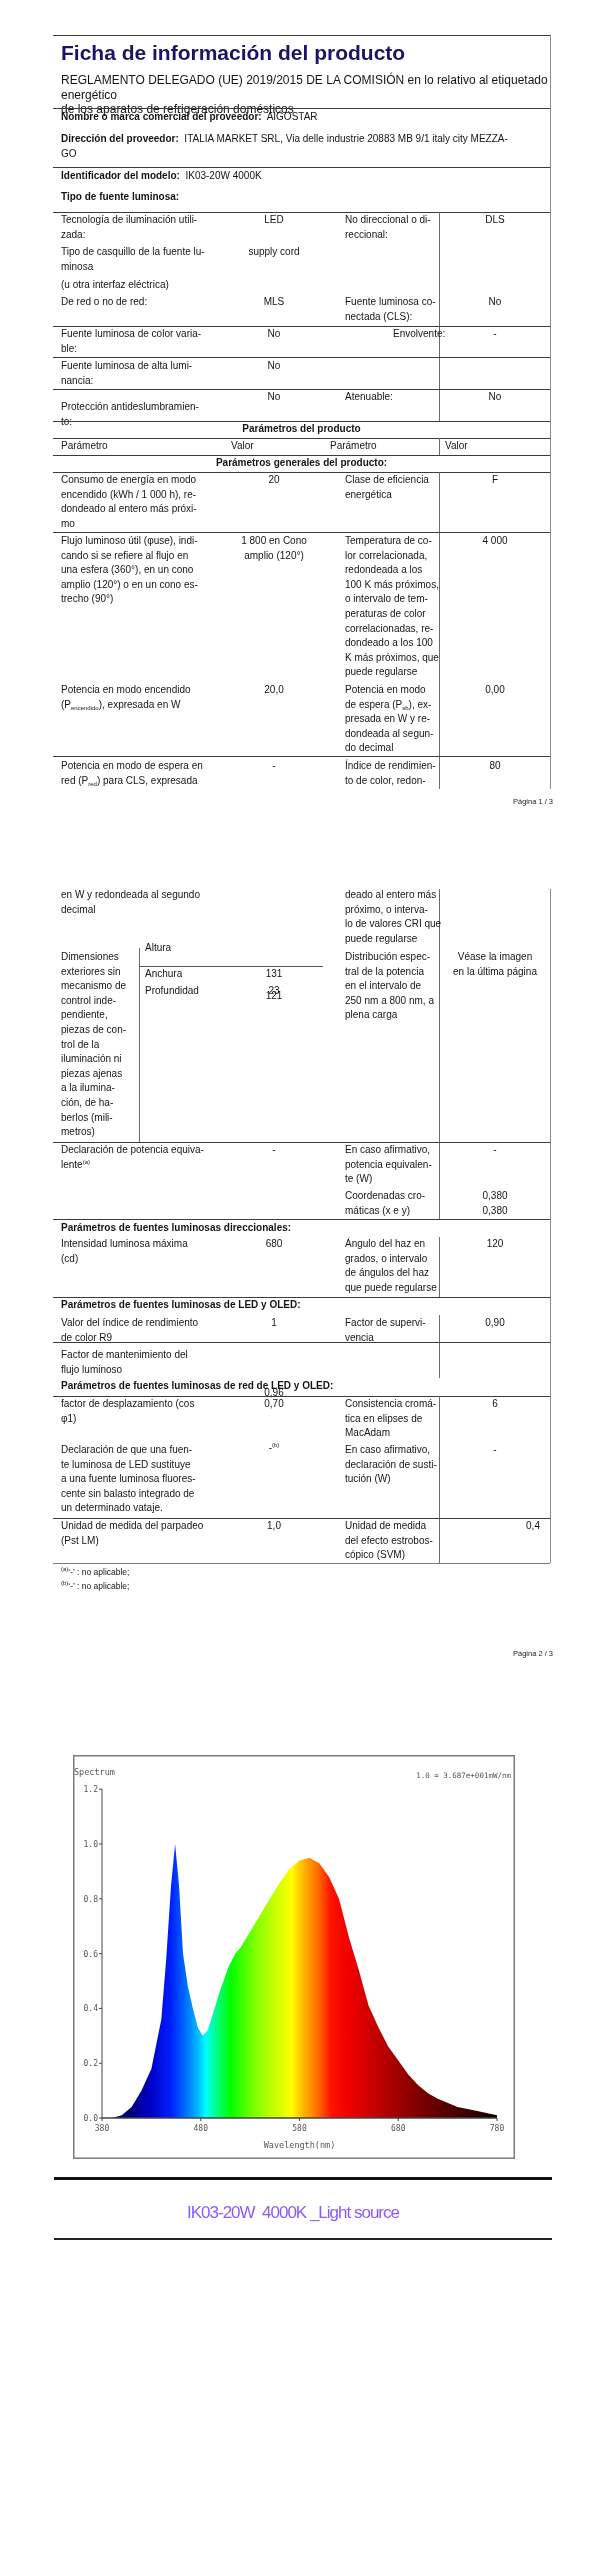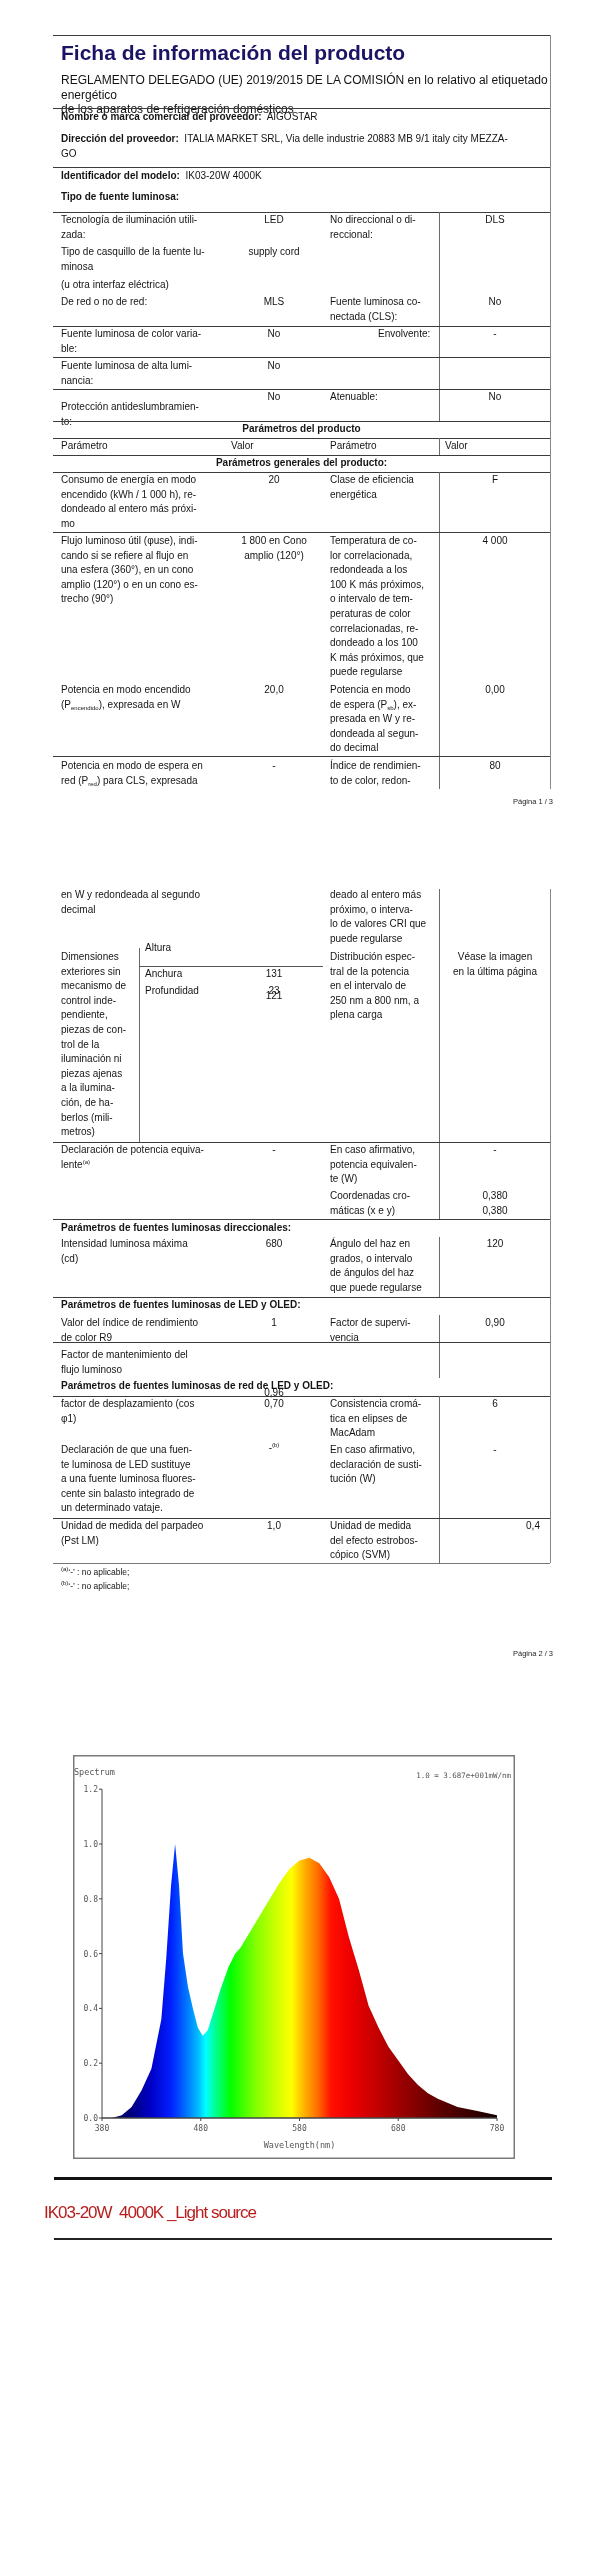--- a/index.html
+++ b/index.html
@@ -4,37 +4,37 @@
 <style>
   body{margin:0;background:#fff;}
   #doc{position:relative;width:603px;height:2460px;overflow:hidden;background:#fff;
        font-family:"Liberation Sans",sans-serif;color:#141414;}
   .t{position:absolute;font-size:10px;line-height:14.6px;white-space:pre;}
   .ml{white-space:pre-line;}
   .b{font-weight:bold;}
   .c1{left:61px;width:160px;}
   .c1w{left:61px;width:262px;}
   .c2{left:228px;width:92px;text-align:center;}
-  .c3{left:330px;width:108px;}
+  .c3{left:345px;width:108px;}
   .c4{left:441px;width:108px;text-align:center;}
   .full{left:61px;width:488px;}
   .center{left:53px;width:497px;text-align:center;}
   .hl{position:absolute;left:53px;width:497px;height:1px;background:#3c3c3c;}
   .vl{position:absolute;width:1px;background:#6a6a6a;}
   .vr{position:absolute;left:550px;width:1px;background:#8a8a8a;}
   .title{position:absolute;left:61px;top:39px;font-size:21px;line-height:28px;font-weight:bold;color:#1b1464;white-space:pre;}
   .reg{font-size:12px;}
   .pg{position:absolute;font-size:7.5px;line-height:10px;left:470px;width:83px;text-align:right;color:#222;}
   .fn{position:absolute;left:61px;font-size:8.5px;line-height:12px;white-space:pre;}
   sub{font-size:6px;vertical-align:-2px;line-height:0;}
   sup{font-size:6px;vertical-align:4px;line-height:0;}
   #spectrum{position:absolute;left:73px;top:1755px;width:442px;height:404px;}
   .thick{position:absolute;left:54px;width:498px;height:3px;background:#111;}
   .thin{position:absolute;left:54px;width:498px;height:2px;background:#222;}
-  .caption{position:absolute;left:44px;width:498px;top:2201px;font-size:17px;line-height:24px;letter-spacing:-1px;color:#b91c1c;white-space:pre;}
+  .caption{position:absolute;left:44px;width:498px;top:2201px;text-align:center;font-size:17px;line-height:24px;letter-spacing:-1px;color:#8b5cf6;white-space:pre;}
 </style>
 </head>
 <body>
 
 <div id="doc">
 
   <section>
     <div class="vr" style="top:35px;height:754px;"></div>
     <div class="hl" style="top:35px;"></div>
 

